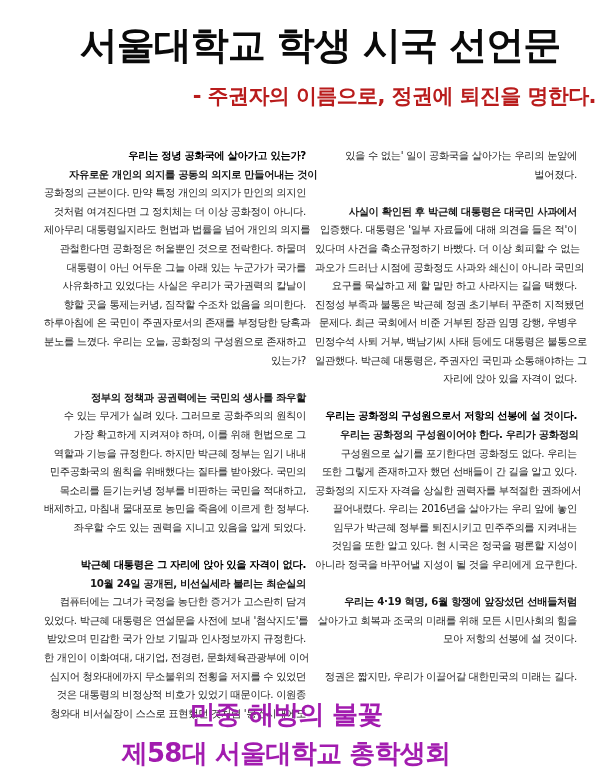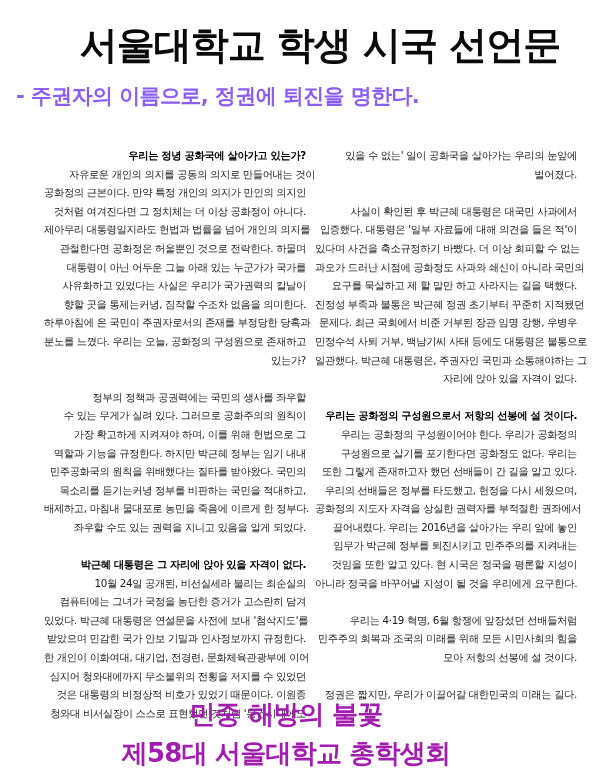--- a/index.html
+++ b/index.html
@@ -1,23 +1,23 @@
 <!DOCTYPE html>
 <html><head>
   <meta charset="utf-8">
   <style>
     html, body { margin: 0; padding: 0; background: #ffffff; }
     body { width: 600px; height: 781px; overflow: hidden; position: relative; color: #111; font-family: "DejaVu Sans", "Liberation Sans", sans-serif; }
     .title { position: absolute; left: 0; top: 22px; width: 600px; text-align: center; font-size: 38px; font-weight: bold; letter-spacing: -1px; color: #0a0a0a; line-height: 46px; }
-    .subtitle { position: absolute; left: 0; top: 82px; width: 596px; text-align: left; font-size: 21px; font-weight: bold; letter-spacing: -0.6px; color: #8b5cf6; line-height: 28px; padding-left: 16px; box-sizing: border-box; }
+    .subtitle { position: absolute; left: 0; top: 82px; width: 596px; text-align: right; font-size: 21px; font-weight: bold; letter-spacing: -0.6px; color: #b91c1c; line-height: 28px; padding-left: 16px; box-sizing: border-box; }
     .col { position: absolute; top: 146px; width: 262px; font-size: 10.3px; line-height: 18.6px; letter-spacing: -0.35px; color: #1a1a1a; text-align: right; }
     .col.left { left: 44px; }
     .col.right { left: 315px; }
     .line { display: block; white-space: nowrap; height: 18.6px; }
-    .line.indent { padding-left: 25px; }
+    .line.indent { padding-left: 25px; font-weight: bold; }
     .line.head { font-weight: bold; color: #000; }
     .line.blank { height: 18.6px; }
     .footer { position: absolute; left: 0; width: 572px; text-align: center; font-size: 26px; font-weight: bold; letter-spacing: -0.8px; color: #a21caf; line-height: 34px; }
     .footer.l1 { top: 697px; }
     .footer.l2 { top: 736px; }
   </style>
 </head>
 <body>
 
 <h1 class="title" style="margin:0;padding-left:20px;">서울대학교 학생 시국 선언문</h1>
@@ -69,28 +69,27 @@
   <span class="line">진정성 부족과 불통은 박근혜 정권 초기부터 꾸준히 지적됐던</span>
   <span class="line">문제다. 최근 국회에서 비준 거부된 장관 임명 강행, 우병우</span>
   <span class="line">민정수석 사퇴 거부, 백남기씨 사태 등에도 대통령은 불통으로</span>
   <span class="line">일관했다. 박근혜 대통령은, 주권자인 국민과 소통해야하는 그</span>
   <span class="line">자리에 앉아 있을 자격이 없다.</span>
   <span class="line blank"></span>
   <span class="line head">우리는 공화정의 구성원으로서 저항의 선봉에 설 것이다.</span>
   <span class="line indent">우리는 공화정의 구성원이어야 한다. 우리가 공화정의</span>
   <span class="line">구성원으로 살기를 포기한다면 공화정도 없다. 우리는</span>
   <span class="line">또한 그렇게 존재하고자 했던 선배들이 간 길을 알고 있다.</span>
-  <span class="line">우리의 선배들은 정부를 타도했고, 헌정을 다시 세웠으며,</span>
   <span class="line">공화정의 지도자 자격을 상실한 권력자를 부적절한 권좌에서</span>
   <span class="line">끌어내렸다. 우리는 2016년을 살아가는 우리 앞에 놓인</span>
   <span class="line">임무가 박근혜 정부를 퇴진시키고 민주주의를 지켜내는</span>
   <span class="line">것임을 또한 알고 있다. 현 시국은 정국을 평론할 지성이</span>
   <span class="line">아니라 정국을 바꾸어낼 지성이 될 것을 우리에게 요구한다.</span>
   <span class="line blank"></span>
   <span class="line indent">우리는 4·19 혁명, 6월 항쟁에 앞장섰던 선배들처럼</span>
-  <span class="line">민주주의 회복과 조국의 미래를 위해 모든 시민사회의 힘을</span>
+  <span class="line">살아가고 회복과 조국의 미래를 위해 모든 시민사회의 힘을</span>
   <span class="line">모아 저항의 선봉에 설 것이다.</span>
   <span class="line blank"></span>
   <span class="line">정권은 짧지만, 우리가 이끌어갈 대한민국의 미래는 길다.</span>
 </div>
 
 <div class="footer l1">민중 해방의 불꽃</div>
 <div class="footer l2">제58대 서울대학교 총학생회</div>
 
 </body></html>

